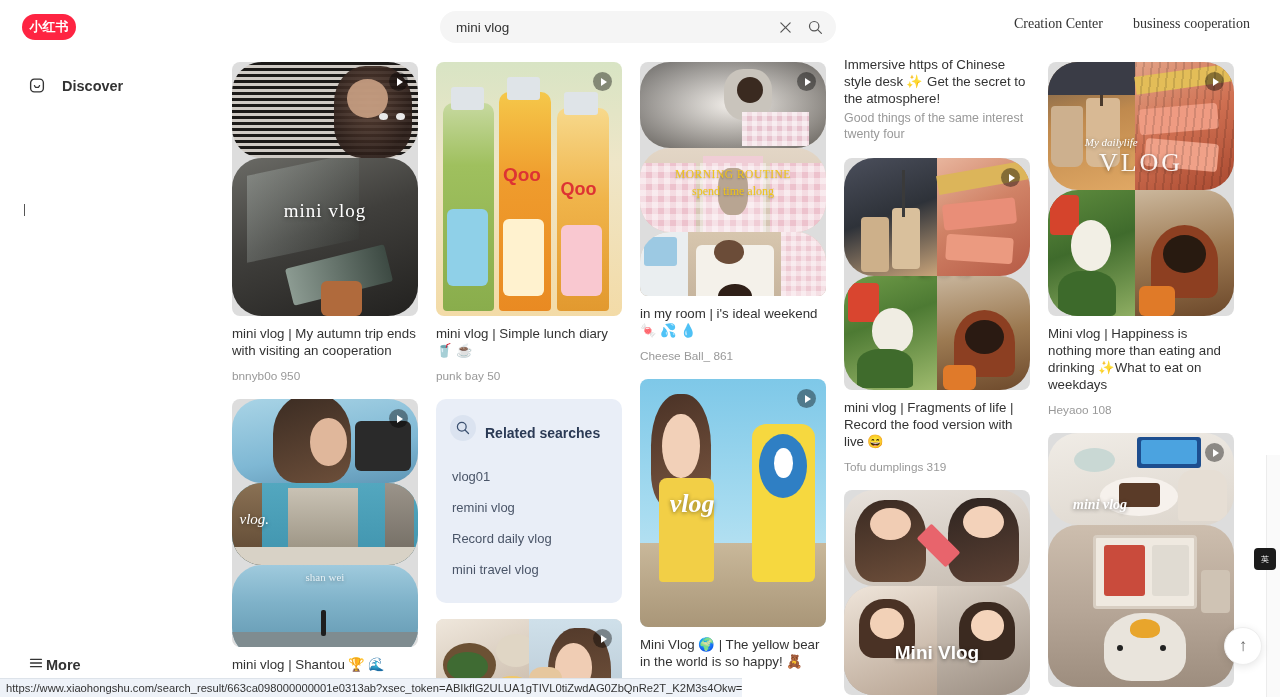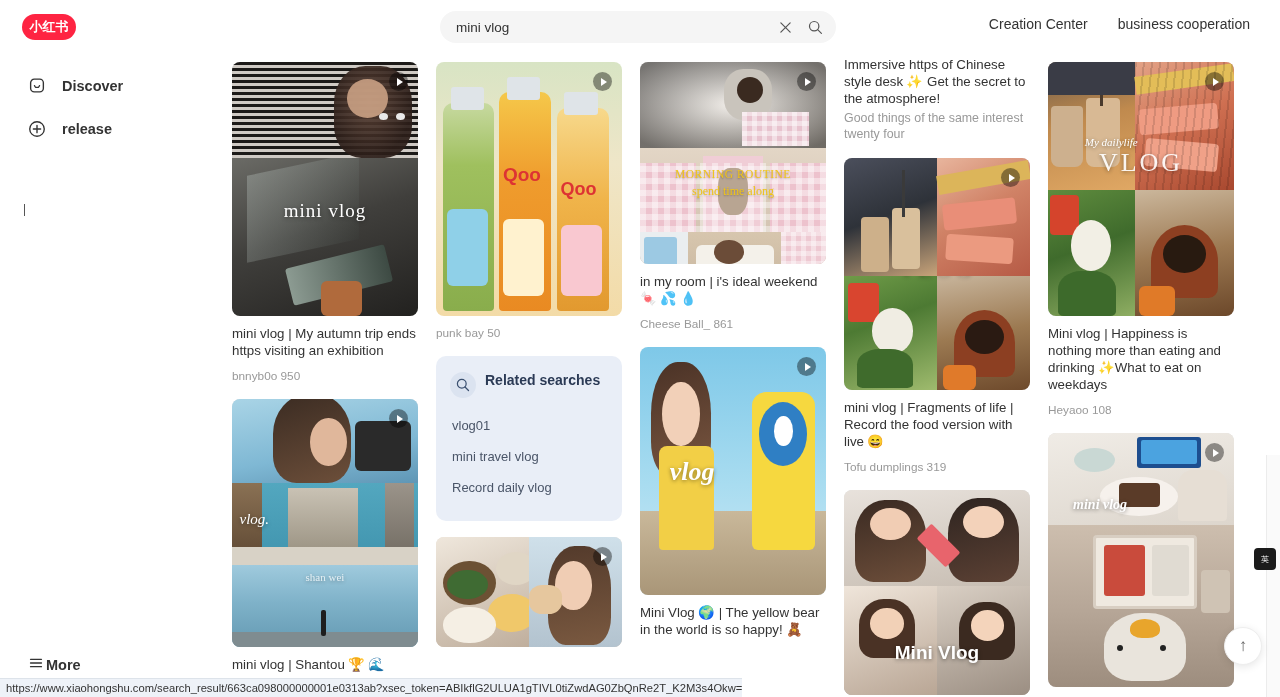--- a/index.html
+++ b/index.html
@@ -45,21 +45,21 @@
   .clear-btn, .go-btn {
     width: 30px; height: 30px;
     display: flex; align-items: center; justify-content: center;
     cursor: pointer;
   }
   .go-btn { margin-right: 6px; }
   .nav-right {
     position: absolute; right: 30px; top: 16px;
     display: flex; gap: 30px; align-items: center;
   }
-  .nav-link { font-size: 14px; color: #333; cursor: pointer; white-space: nowrap; }
+  .nav-link { font-size: 14px; color: #333; cursor: pointer; white-space: nowrap; font-family: Liberation Serif, serif; }
 
   
   .sidebar {
     position: absolute; left: 0; top: 54px;
     width: 230px; height: 643px;
     background: #ffffff;
     z-index: 35;
   }
   .side-item {
     display: flex; align-items: center;
@@ -129,35 +129,35 @@
   }
   .card-author {
     margin-top: 10px; font-size: 11.8px; color: #999;
   }
 
   
   .related {
     width: 186px; background: #e9eef7; border-radius: 10px;
     padding: 16px 14px 18px 14px;
   }
-  .rel-head { display: flex; align-items: flex-start; margin-bottom: 12px; }
+  .rel-head { display: flex; align-items: flex-end; margin-bottom: 20px; }
   .rel-ico {
     width: 26px; height: 26px; border-radius: 50%;
     background: #dbe3f0;
     display: flex; align-items: center; justify-content: center;
     margin-right: 9px; flex: none;
   }
   .rel-title { font-size: 14px; font-weight: bold; color: #2b3a55; }
   .rel-item {
     font-size: 13px; color: #4a5568;
     padding: 8px 0 8px 2px; cursor: pointer;
   }
 
   
-  .ph { width: 100%; display: block; position: relative; overflow: hidden; }
+  .ph { width: 100%; display: block; position: relative; overflow: hidden; border-radius: 30px; }
   .cap {
     position: absolute; width: 100%; text-align: center;
     color: #fff; font-family: "Liberation Serif", serif;
     text-shadow: 0 1px 4px rgba(0,0,0,.45);
     pointer-events: none;
   }
 
   
   .back-top {
     position: absolute; right: 18px; bottom: 32px;
@@ -230,29 +230,20 @@
     <div class="side-item">
       <span class="ico">
         <svg width="20" height="20" viewBox="0 0 22 22">
           <path d="M4 7.5 a4 4 0 0 1 4-4 h6 a4 4 0 0 1 4 4 v6 a4 4 0 0 1 -4 4 h-6 a4 4 0 0 1 -4 -4 z" stroke="#333" stroke-width="1.5" fill="none"></path>
           <path d="M8.2 10.6 l1.1 1.8 h3.4 l1.1 -1.8" stroke="#333" stroke-width="1.4" fill="none" stroke-linecap="round" stroke-linejoin="round"></path>
         </svg>
       </span>
       <span class="side-label">Discover</span>
     </div>
 
-    <div class="side-item">
-      <span class="ico">
-        <svg width="20" height="20" viewBox="0 0 22 22">
-          <circle cx="11" cy="11" r="8" stroke="#333" stroke-width="1.5" fill="none"></circle>
-          <path d="M11 7 v8 M7 11 h8" stroke="#333" stroke-width="1.5" stroke-linecap="round"></path>
-        </svg>
-      </span>
-      <span class="side-label">release</span>
-    </div>
 
 
     <div class="caret"></div>
 
     <div class="side-more">
       <span class="ico">
         <svg width="20" height="20" viewBox="0 0 22 22">
           <path d="M5 7 h12 M5 11 h12 M5 15 h12" stroke="#333" stroke-width="1.5" stroke-linecap="round"></path>
         </svg>
       </span>
@@ -275,21 +266,21 @@
               <div style="position:absolute;left:79%;top:53%;width:9px;height:7px;background:#e9e9e9;border-radius:50%;"></div>
               <div style="position:absolute;left:88%;top:53%;width:9px;height:7px;background:#e9e9e9;border-radius:50%;"></div>
             </div>
             <div class="ph" style="height:158px;background:linear-gradient(160deg,#6b6b66 0%,#403f3c 45%,#22211f 100%);">
               <div style="position:absolute;left:8%;top:4%;width:60%;height:55%;background:linear-gradient(120deg,rgba(190,200,195,.35),rgba(60,70,65,.15));transform:skewY(-12deg);"></div>
               <div style="position:absolute;left:30%;top:62%;width:55%;height:24%;background:linear-gradient(90deg,#8c9b92,#3d4a43);transform:rotate(-14deg);border-radius:3px;"></div>
               <div style="position:absolute;left:48%;top:78%;width:22%;height:22%;background:#b06a3c;border-radius:6px;"></div>
               <div class="cap" style="top:42px;font-size:19px;letter-spacing:1px;">mini vlog</div>
             </div>
           </div>
-          <div class="card-title">mini vlog | My autumn trip ends https visiting an exhibition</div>
+          <div class="card-title">mini vlog | My autumn trip ends with visiting an cooperation</div>
           <div class="card-author">bnnyb0o 950</div>
         </div>
 
         <div class="card">
           <div class="thumb" style="height:248px;">
             <div class="play"></div>
             <div class="ph" style="height:84px;background:linear-gradient(170deg,#a9d4e6 0%,#7fb8d4 60%,#5f96b5 100%);">
               <div style="position:absolute;left:22%;top:-6%;width:42%;height:106%;background:linear-gradient(160deg,#3a2b22,#6d4f3a);border-radius:45% 45% 30% 30%;"></div>
               <div style="position:absolute;left:42%;top:22%;width:20%;height:58%;background:#e0b79b;border-radius:50%;"></div>
               <div style="position:absolute;right:4%;top:26%;width:30%;height:60%;background:#2a2a2a;border-radius:6px;"></div>
@@ -322,36 +313,38 @@
             <div style="position:absolute;left:65%;top:18%;width:28%;height:80%;background:linear-gradient(180deg,#f7d98c 0%,#f0b44a 45%,#e2992f 100%);border-radius:10px 10px 4px 4px;"></div>
             <div style="position:absolute;left:8%;top:10%;width:18%;height:9%;background:#dfe4e8;border-radius:3px;"></div>
             <div style="position:absolute;left:38%;top:6%;width:18%;height:9%;background:#dfe4e8;border-radius:3px;"></div>
             <div style="position:absolute;left:69%;top:12%;width:18%;height:9%;background:#dfe4e8;border-radius:3px;"></div>
             <div style="position:absolute;left:36%;top:40%;width:25%;height:16%;color:#d33;font-size:19px;font-weight:bold;font-family:'Liberation Sans',sans-serif;">Qoo</div>
             <div style="position:absolute;left:67%;top:46%;width:25%;height:16%;color:#d33;font-size:18px;font-weight:bold;">Qoo</div>
             <div style="position:absolute;left:6%;top:58%;width:22%;height:30%;background:#8fd0e8;border-radius:6px;"></div>
             <div style="position:absolute;left:36%;top:62%;width:22%;height:30%;background:#fff2cf;border-radius:6px;"></div>
             <div style="position:absolute;left:67%;top:64%;width:22%;height:28%;background:#f9c8d0;border-radius:6px;"></div>
           </div>
+          <div class="card-title">mini vlog | Simple lunch diary 🥤 ☕</div>
           <div class="card-author">punk bay 50</div>
         </div>
 
         <div class="related">
           <div class="rel-head">
             <span class="rel-ico">
               <svg width="14" height="14" viewBox="0 0 16 16">
                   <circle cx="6.6" cy="6.6" r="5" stroke="#3b5070" stroke-width="1.4" fill="none"></circle>
                   <path d="M10.3 10.3 L14.3 14.3" stroke="#3b5070" stroke-width="1.4" stroke-linecap="round"></path>
                 </svg>
             </span>
             <span class="rel-title">Related searches</span>
           </div>
           <div class="rel-item">vlog01</div>
+          <div class="rel-item">remini vlog</div>
+          <div class="rel-item">Record daily vlog</div>
           <div class="rel-item">mini travel vlog</div>
-          <div class="rel-item">Record daily vlog</div>
         </div>
 
         <div class="card">
           <div class="thumb" style="height:110px;background:linear-gradient(180deg,#e7ddd2 0%,#cdbfb1 100%);">
             <div class="play"></div>
             <div style="position:absolute;left:0;top:0;width:52%;height:100%;background:linear-gradient(160deg,#efe7dc,#bfae9c);"></div>
             <div style="position:absolute;left:4%;top:22%;width:28%;height:40%;background:#6c5134;border-radius:50%;"></div>
             <div style="position:absolute;left:6%;top:30%;width:22%;height:26%;background:#3f6b33;border-radius:50%;"></div>
             <div style="position:absolute;left:32%;top:14%;width:22%;height:30%;background:#e0d6c5;border-radius:50%;"></div>
             <div style="position:absolute;left:28%;top:52%;width:26%;height:34%;background:#f0c86a;border-radius:50%;"></div>
@@ -360,21 +353,21 @@
             <div style="position:absolute;right:6%;top:8%;width:34%;height:90%;background:linear-gradient(170deg,#533a2b,#7a5940);border-radius:42% 42% 28% 28%;"></div>
             <div style="position:absolute;right:16%;top:22%;width:20%;height:44%;background:#f0cdb4;border-radius:50%;"></div>
             <div style="position:absolute;right:32%;top:44%;width:18%;height:26%;background:#e6c79e;border-radius:40%;"></div>
           </div>
         </div>
       </div>
 
       <div class="col c3">
 
         <div class="card">
-          <div class="thumb" style="height:202px;">
+          <div class="thumb" style="height:234px;">
             <div class="play"></div>
             <div class="ph" style="height:86px;background:linear-gradient(160deg,#efeae4 0%,#ddd3c6 100%);">
               <div style="position:absolute;left:0;top:0;width:100%;height:100%;background:radial-gradient(ellipse at 50% 50%,rgba(255,255,255,.5),rgba(20,20,20,.55) 92%);"></div>
               <div style="position:absolute;left:45%;top:8%;width:26%;height:60%;background:#c9c4bc;border-radius:40%;"></div>
               <div style="position:absolute;left:52%;top:18%;width:14%;height:30%;background:#3a2a20;border-radius:50%;"></div>
               <div style="position:absolute;left:55%;top:58%;width:36%;height:40%;background:#e8c3ce;"></div>
               <div style="position:absolute;left:55%;top:58%;width:36%;height:40%;background:repeating-linear-gradient(90deg,rgba(255,255,255,.45) 0 5px,transparent 5px 10px),repeating-linear-gradient(0deg,rgba(255,255,255,.45) 0 5px,transparent 5px 10px);"></div>
             </div>
             <div class="ph" style="height:84px;background:linear-gradient(180deg,#e3d6c6 0%,#d3c4b2 100%);">
               <div style="position:absolute;left:0;top:18%;width:30%;height:82%;background:#edc2cd;"></div>

